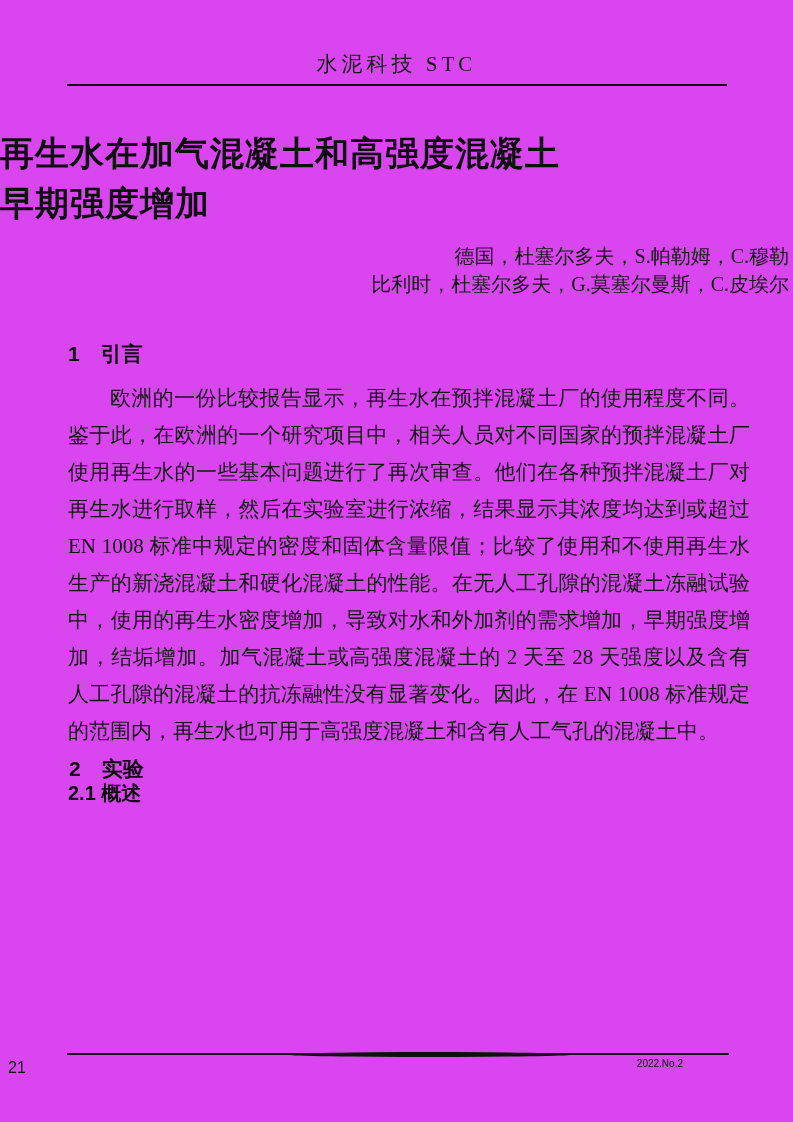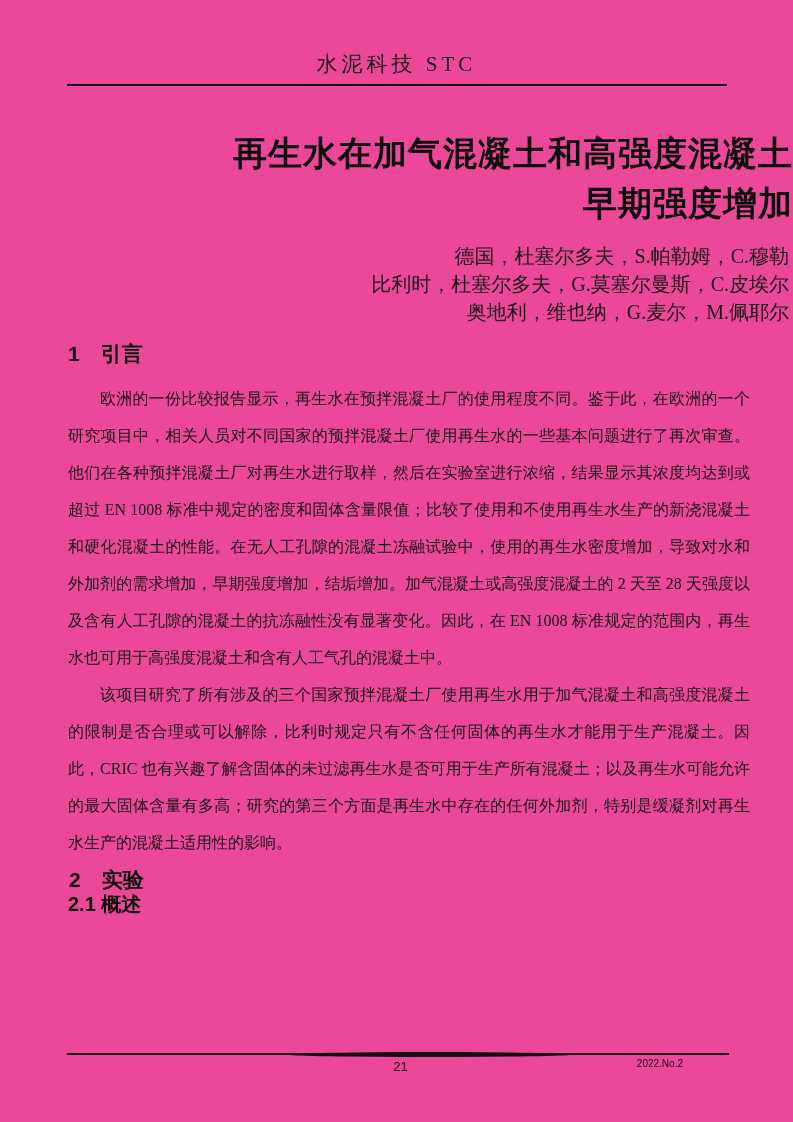--- a/index.html
+++ b/index.html
@@ -6,38 +6,38 @@
   html, body { background: #ffffff; }
   body {
     width: 793px; height: 1122px;
     font-family: "Liberation Serif", serif;
     color: #1a1a1a;
     position: relative;
     overflow: hidden;
   }
   .page {
     position: absolute; inset: 0;
-    background: #ec4899;
+    background: #d946ef;
   }
   
   .journal-title {
     position: absolute; top: 50px; left: 0; right: 0;
     text-align: center;
     font-size: 21px;
     letter-spacing: 4px;
     color: #161616;
   }
   .header-rule {
     position: absolute; top: 84px; left: 67px; width: 660px; height: 2px;
     background: #111111;
   }
   
   .article-title {
     position: absolute; top: 128px; left: 0; right: 0;
-    text-align: right;
+    text-align: left;
     font-family: "Liberation Sans", sans-serif;
     font-weight: 700;
     font-size: 34px;
     line-height: 50px;
     letter-spacing: 1px;
     color: #0d0d0d;
   }
   .authors {
     position: absolute; top: 242px; left: 0; right: 4px;
     text-align: right;
@@ -62,41 +62,41 @@
   .sub-heading {
     font-family: "Liberation Sans", sans-serif;
     font-weight: 700;
     font-size: 20px;
     line-height: 22px;
     color: #0d0d0d;
     margin: 2px 0 0 0;
     white-space: pre;
   }
   .content p {
-    font-size: 16px;
+    font-size: 21px;
     line-height: 37px;
     text-align: justify;
     text-indent: 2em;
     color: #141414;
   }
   
   .footer-rule {
     position: absolute; top: 1053px; left: 67px; width: 662px; height: 2px;
     background: #101010;
   }
   .footer-rule-bulge {
     position: absolute; top: 1051.5px; left: 290px; width: 280px; height: 5px;
     background: #101010;
     border-radius: 50% / 45%;
   }
   .page-number {
     position: absolute; top: 1059px; left: 8px; right: 0;
-    text-align: center;
+    text-align: left;
     font-family: "Liberation Sans", sans-serif;
-    font-size: 13px;
+    font-size: 16px;
     color: #121212;
   }
   .issue-number {
     position: absolute; top: 1058px; right: 110px;
     font-family: "Liberation Sans", sans-serif;
     font-size: 10px;
     color: #121212;
   }
 </style>
 </head>
@@ -108,27 +108,25 @@
   <div class="header-rule"></div>
 
   <div class="article-title">
     <div>再生水在加气混凝土和高强度混凝土</div>
     <div>早期强度增加</div>
   </div>
 
   <div class="authors">
     <div>德国，杜塞尔多夫，S.帕勒姆，C.穆勒</div>
     <div>比利时，杜塞尔多夫，G.莫塞尔曼斯，C.皮埃尔</div>
-    <div>奥地利，维也纳，G.麦尔，M.佩耶尔</div>
   </div>
 
   <div class="content">
     <div class="sec-heading first">1　引言</div>
     <p>欧洲的一份比较报告显示，再生水在预拌混凝土厂的使用程度不同。鉴于此，在欧洲的一个研究项目中，相关人员对不同国家的预拌混凝土厂使用再生水的一些基本问题进行了再次审查。他们在各种预拌混凝土厂对再生水进行取样，然后在实验室进行浓缩，结果显示其浓度均达到或超过 EN 1008 标准中规定的密度和固体含量限值；比较了使用和不使用再生水生产的新浇混凝土和硬化混凝土的性能。在无人工孔隙的混凝土冻融试验中，使用的再生水密度增加，导致对水和外加剂的需求增加，早期强度增加，结垢增加。加气混凝土或高强度混凝土的 2 天至 28 天强度以及含有人工孔隙的混凝土的抗冻融性没有显著变化。因此，在 EN 1008 标准规定的范围内，再生水也可用于高强度混凝土和含有人工气孔的混凝土中。</p>
-    <p>该项目研究了所有涉及的三个国家预拌混凝土厂使用再生水用于加气混凝土和高强度混凝土的限制是否合理或可以解除，比利时规定只有不含任何固体的再生水才能用于生产混凝土。因此，CRIC 也有兴趣了解含固体的未过滤再生水是否可用于生产所有混凝土；以及再生水可能允许的最大固体含量有多高；研究的第三个方面是再生水中存在的任何外加剂，特别是缓凝剂对再生水生产的混凝土适用性的影响。</p>
     <div class="sec-heading second">2　实验</div>
     <div class="sub-heading">2.1 概述</div>
   </div>
 
   <div class="footer-rule"></div>
   <div class="footer-rule-bulge"></div>
   <div class="page-number">21</div>
   <div class="issue-number">2022.No.2</div>
 
 </div>

